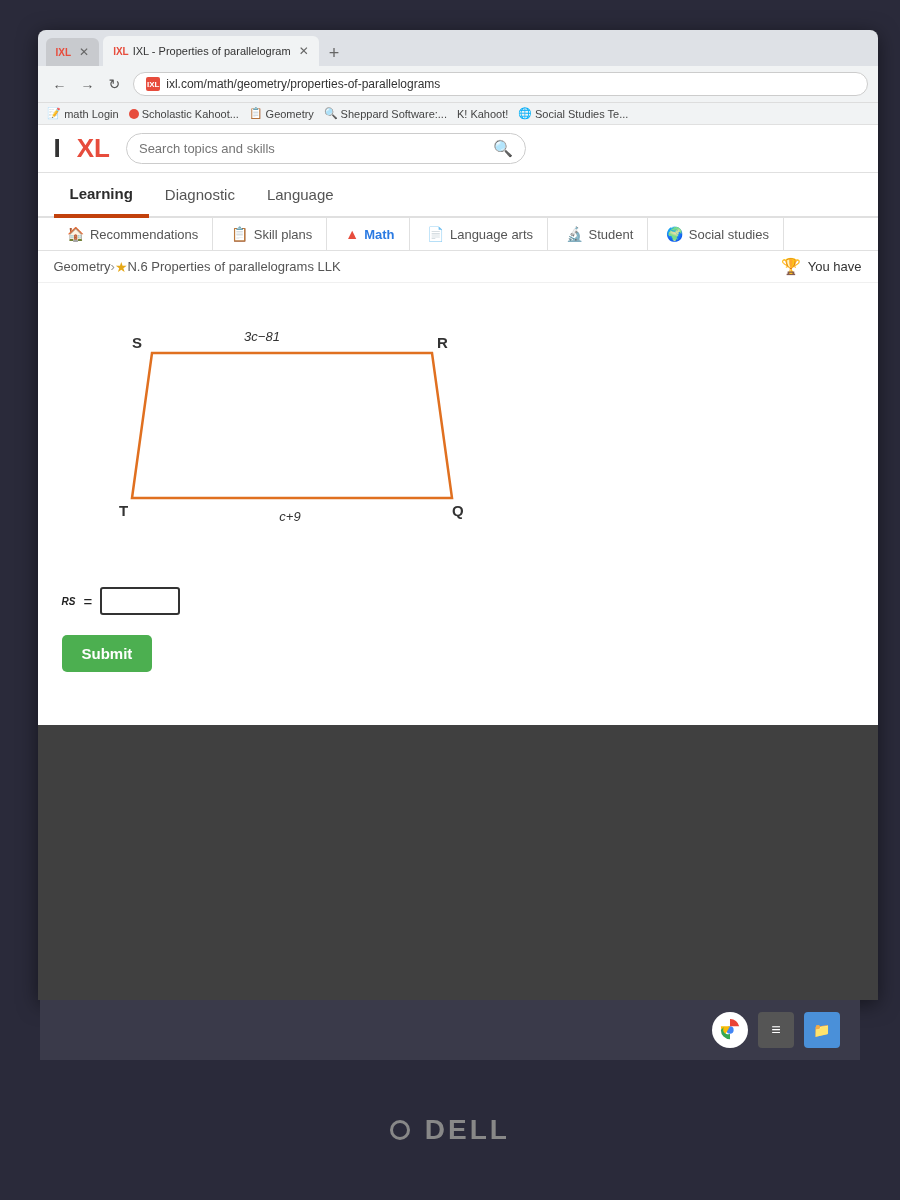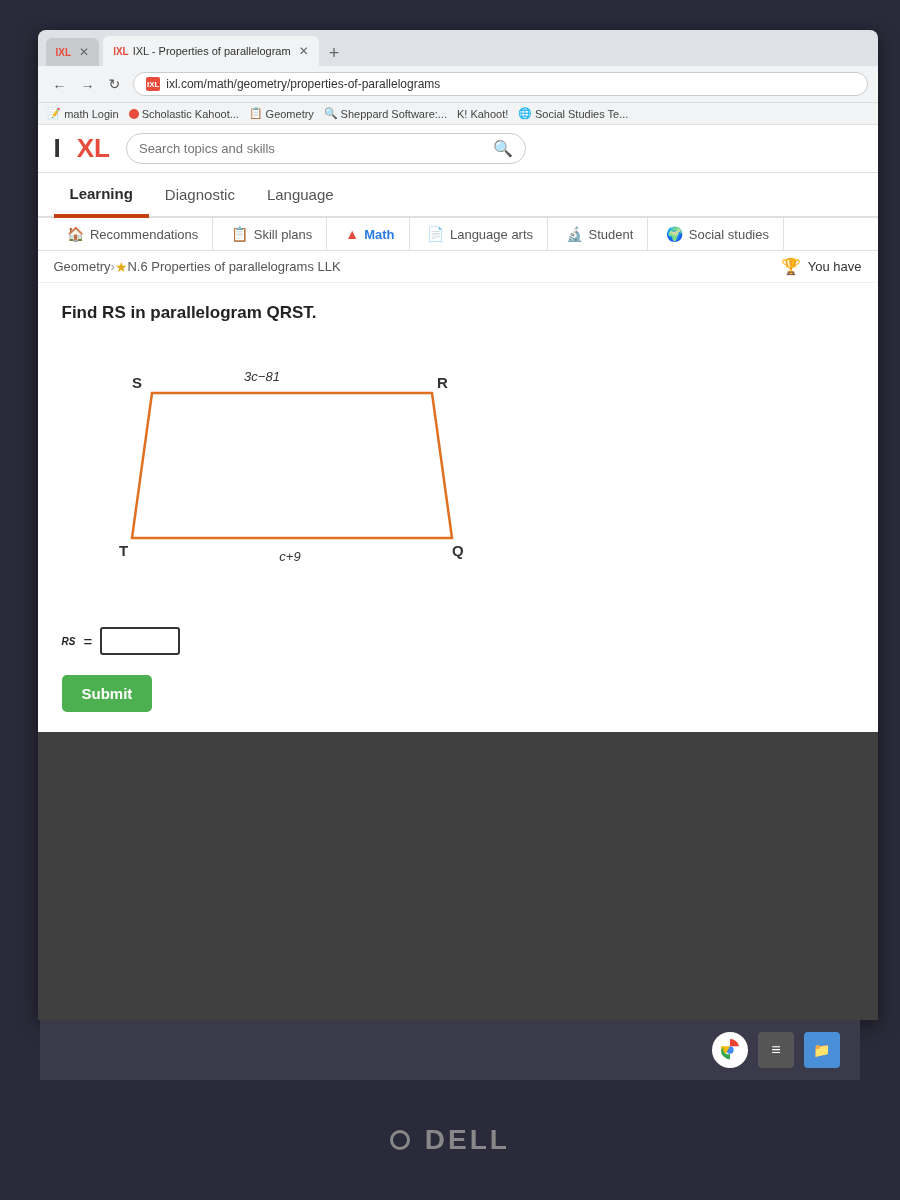--- a/index.html
+++ b/index.html
@@ -386,21 +386,21 @@
       justify-content: center;
       font-size: 18px;
       cursor: pointer;
     }
 
     .chrome-icon-bg { background: white; }
 
     
     .dell-area {
       background: #2a2a3a;
-      height: 120px;
+      height: 140px;
       display: flex;
       align-items: center;
       justify-content: center;
     }
 
     .dell-logo {
       color: #888;
       font-size: 28px;
       font-weight: bold;
       letter-spacing: 3px;
@@ -517,21 +517,20 @@
           <span class="star-icon">★</span>
           <span>N.6 Properties of parallelograms LLK</span>
         </div>
         <div class="you-have">
           <span class="trophy-icon">🏆</span>
           <span>You have</span>
         </div>
       </div>
 
       <div class="problem-area">
-        <div class="problem-title">Find RS in parallelogram QRST.</div>
 
         
         <div class="geometry-container">
           <svg width="420" height="260">
 
             <polygon points="90,50 370,50 390,195 70,195" fill="none" stroke="#e07020" stroke-width="2.5"></polygon>
 
             <text x="70" y="45" font-size="15" font-weight="600" fill="#333">S</text>
             <text x="375" y="45" font-size="15" font-weight="600" fill="#333">R</text>
             <text x="57" y="213" font-size="15" font-weight="600" fill="#333">T</text>

